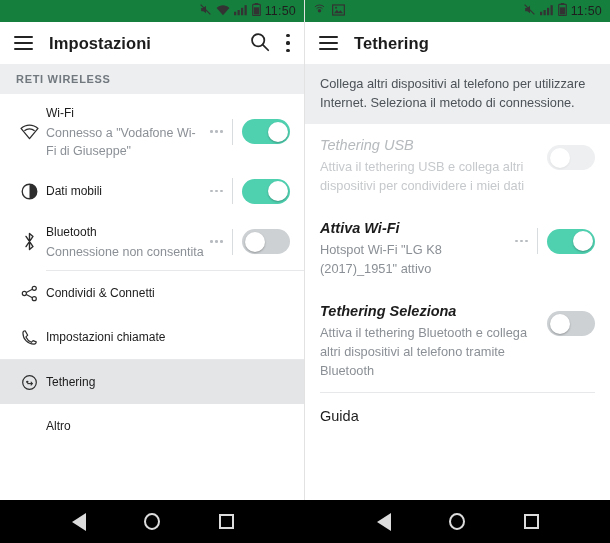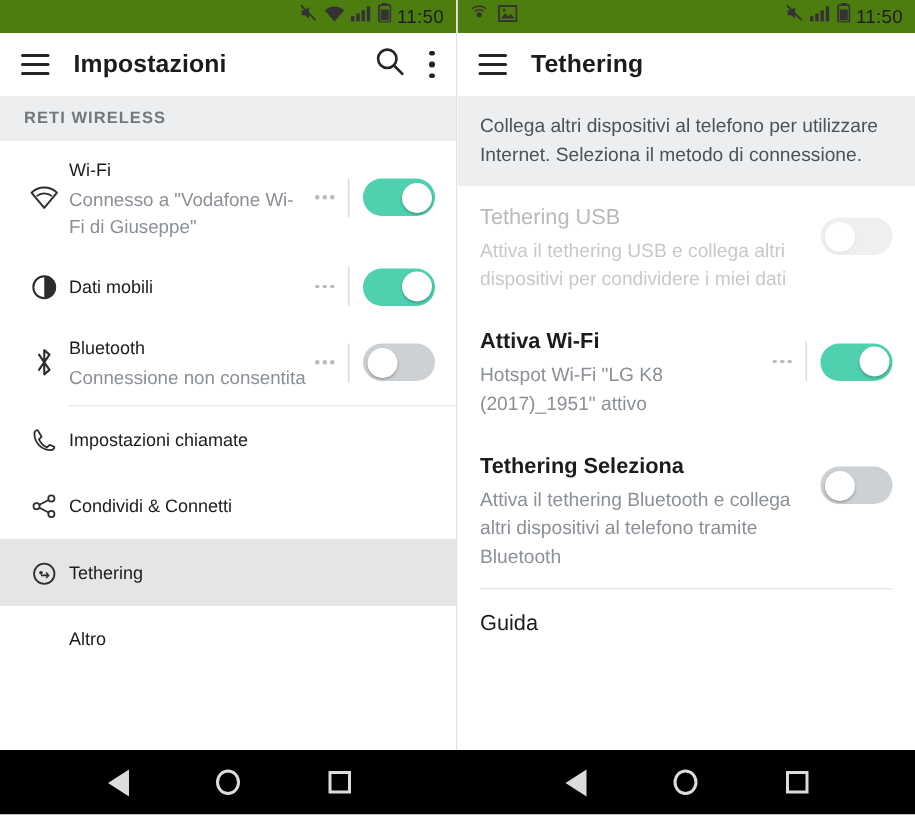--- a/index.html
+++ b/index.html
@@ -10,21 +10,21 @@
     overflow: hidden;
   }
   .screen { position: relative; width: 610px; height: 543px; display: flex; }
 
   .panel { width: 305px; height: 543px; position: relative; background: #ffffff; overflow: hidden; }
   .panel-left  { border-right: 1px solid #e2e2e2; }
 
   
   .statusbar {
     height: 22px; display: flex; 
-    padding: 0 8px; background: #4d7c0f; color: #2b2b2b;
+    padding: 0 8px; background: #15803d; color: #2b2b2b;
   }
   .sb-left { display: flex; align-items: center; gap: 6px; }
   .sb-right { margin-left: auto; display: flex; align-items: center; gap: 4px; }
   .sb-time { font-size: 12.5px; letter-spacing: .2px; color: #1f1f1f; }
   .sb-ico { display: block; }
 
   
   .appbar {
     height: 42px; display: flex; align-items: center;
     padding: 0 14px; background: #ffffff;
@@ -67,21 +67,21 @@
   .toggle.off { background: #cdd1d4; }
   .toggle.off .knob { left: 2.5px; }
   .toggle.dim { background: #e0e3e5; opacity: .55; }
   .toggle.dim .knob { left: 2.5px; box-shadow: 0 1px 2px rgba(0,0,0,.12); }
 
   
   .desc-block { background: #eceef0; padding: 10px 15px 12px; }
   .desc-text { font-size: 12.8px; color: #4c5257; line-height: 19px; }
   .sec { padding: 11px 15px 12px 15px; display: flex; align-items: flex-start; }
   .sec-body { flex: 1 1 auto; min-width: 0; }
-  .sec-title { font-size: 14.5px; font-weight: bold; color: #1c1c1c; line-height: 21px; }
+  .sec-title { font-size: 14.5px; font-weight: bold; color: #1c1c1c; line-height: 21px; font-style: italic; }
   .sec-title.muted { color: #b6babd; font-weight: normal; }
   .sec-sub { font-size: 12.8px; color: #8b9096; line-height: 19px; margin-top: 1px; }
   .sec-sub.muted { color: #c6c9cc; }
   .sec-tail { flex: 0 0 auto; display: flex; align-items: center; gap: 9px; padding-left: 8px; padding-top: 10px; }
   .sec-sep { height: 1px; background: #e6e8ea; margin: 0 15px; }
   .guida { padding: 15px 15px 0; font-size: 14.5px; color: #1c1c1c; }
 
   
   .navbar { position: absolute; left: 0; bottom: 0; width: 610px; height: 43px; background: #000; display: flex; }
   .navhalf { width: 305px; display: flex; align-items: center; justify-content: space-around; padding: 0 42px; }
@@ -222,39 +222,39 @@
             <span class="knob"></span>
           </span>
       </div>
     </div>
 
     <div class="row-sep"></div>
 
     <div class="row">
       <div class="row-icon">
         <svg width="19" height="19" viewBox="0 0 24 24">
-            <path d="M6.5 3.5c-1.6 0-2.8 1.3-2.8 2.8 0 7.8 6.2 14 14 14 1.5 0 2.8-1.2 2.8-2.8l-4-1.6-2.2 2.2c-3-1.4-5.4-3.8-6.8-6.8l2.2-2.2-3.2-5.6z" fill="none" stroke="#2d2d2d" stroke-width="1.5" stroke-linejoin="round"></path>
-          </svg>
-      </div>
-      <div class="row-body">
-        <div class="row-title">Impostazioni chiamate</div>
-      </div>
-    </div>
-
-    <div class="row">
-      <div class="row-icon">
-        <svg width="19" height="19" viewBox="0 0 24 24">
             <circle cx="18" cy="5.5" r="2.6" fill="none" stroke="#2d2d2d" stroke-width="1.5"></circle>
             <circle cx="18" cy="18.5" r="2.6" fill="none" stroke="#2d2d2d" stroke-width="1.5"></circle>
             <circle cx="5.5" cy="12" r="2.6" fill="none" stroke="#2d2d2d" stroke-width="1.5"></circle>
             <path d="M8 10.7l7.6-4M8 13.3l7.6 4" stroke="#2d2d2d" stroke-width="1.5"></path>
           </svg>
       </div>
       <div class="row-body">
         <div class="row-title">Condividi &amp; Connetti</div>
+      </div>
+    </div>
+
+    <div class="row">
+      <div class="row-icon">
+        <svg width="19" height="19" viewBox="0 0 24 24">
+            <path d="M6.5 3.5c-1.6 0-2.8 1.3-2.8 2.8 0 7.8 6.2 14 14 14 1.5 0 2.8-1.2 2.8-2.8l-4-1.6-2.2 2.2c-3-1.4-5.4-3.8-6.8-6.8l2.2-2.2-3.2-5.6z" fill="none" stroke="#2d2d2d" stroke-width="1.5" stroke-linejoin="round"></path>
+          </svg>
+      </div>
+      <div class="row-body">
+        <div class="row-title">Impostazioni chiamate</div>
       </div>
     </div>
 
     <div class="row-sep full"></div>
 
     <div class="row selected">
       <div class="row-icon">
         <svg width="19" height="19" viewBox="0 0 24 24">
             <circle cx="12" cy="12" r="8.6" fill="none" stroke="#2d2d2d" stroke-width="1.5"></circle>
             <circle cx="9.2" cy="11.2" r="1.5" fill="#2d2d2d"></circle>

